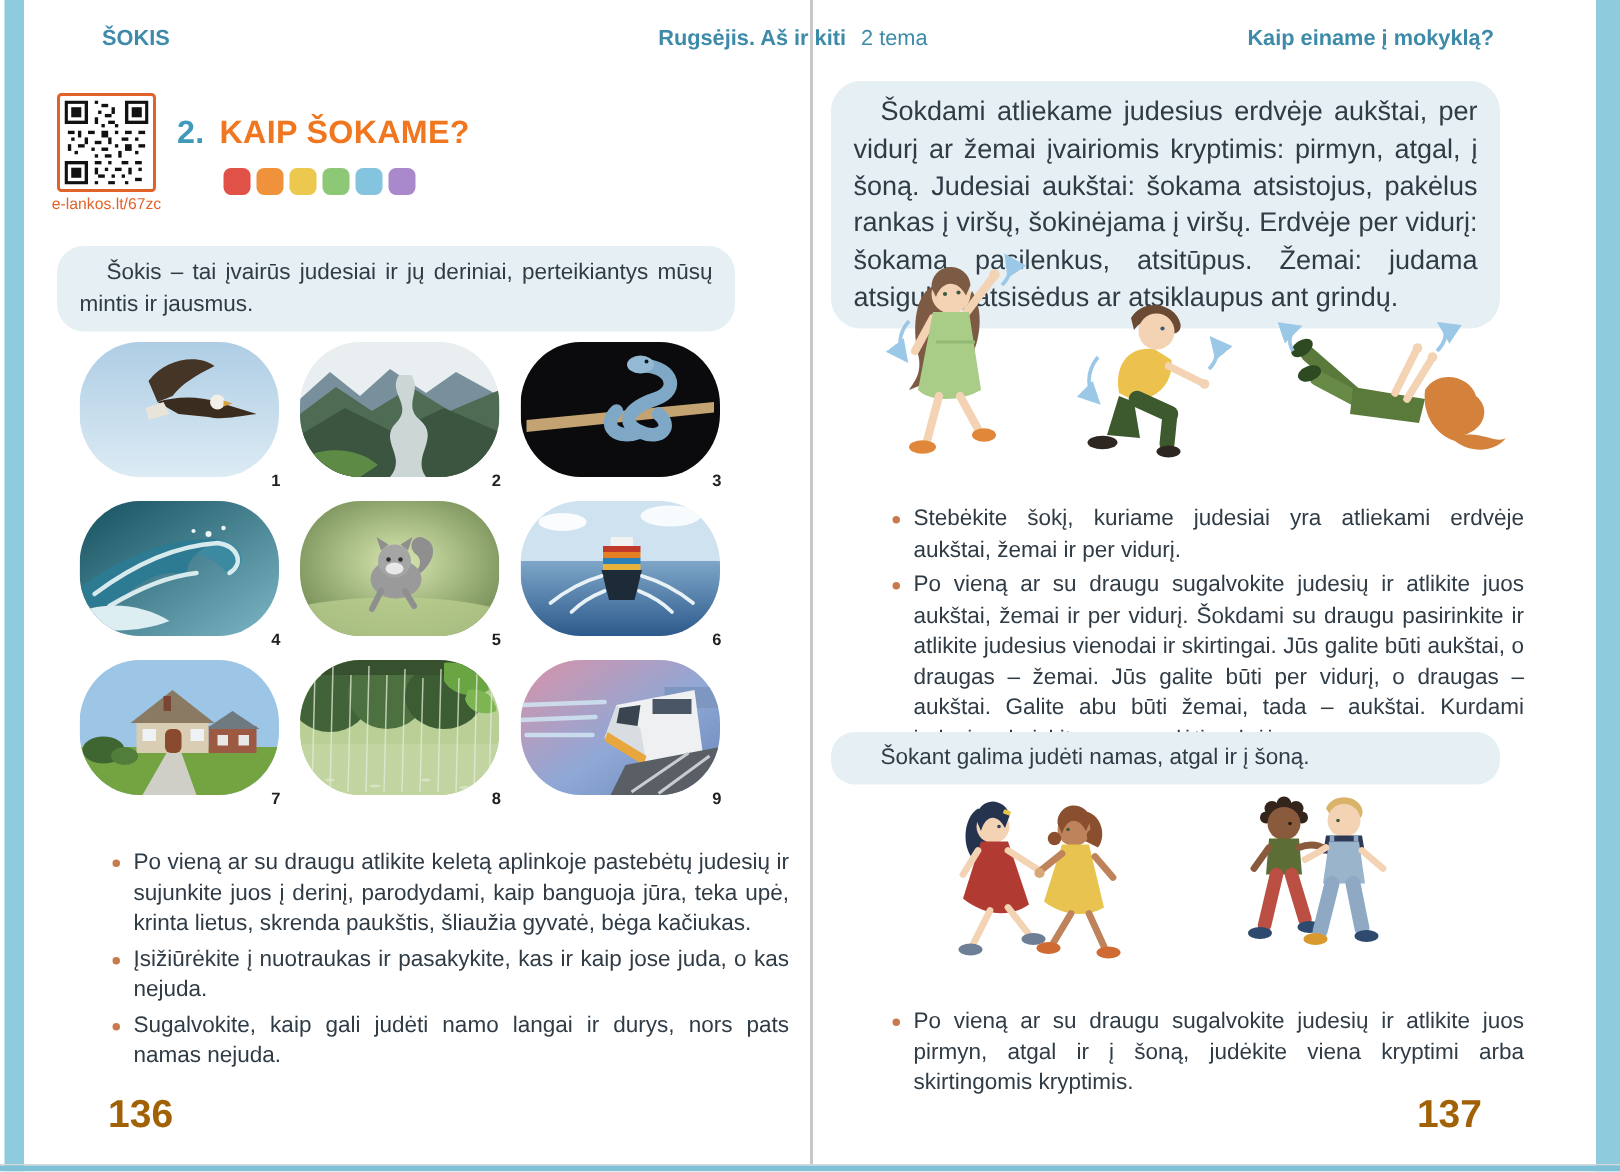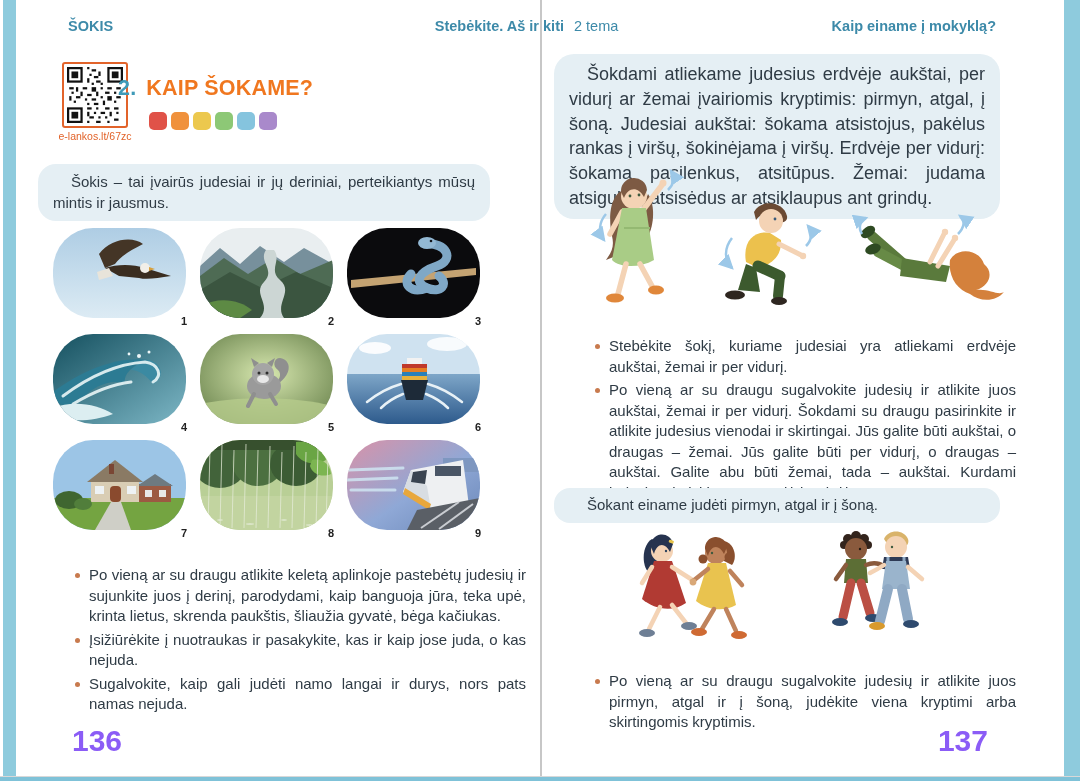--- a/index.html
+++ b/index.html
@@ -18,21 +18,21 @@
   .page-left{left:16px;width:592px;}
   .page-right{left:518px;width:522px;}
 
   .page-head{position:absolute;top:18px;left:0;right:0;display:flex;justify-content:space-between;
     font-size:14.5px;color:#3d8aa9;}
   .page-left .page-head{padding:0 44px 0 52px;}
   .page-right .page-head{padding:0 44px 0 56px;}
   .bold{font-weight:bold;}
 
   
-  .qr-wrap{position:absolute;left:17px;top:62px;width:76px;text-align:center;margin-left:24px;}
+  .qr-wrap{position:absolute;left:17px;top:62px;width:76px;text-align:center;}
   .qr-box{border:2px solid #e2632a;border-radius:3px;background:#fff;padding:3px;width:66px;height:66px;box-sizing:border-box;margin:0 auto;}
   .qr-box svg{width:100%;height:100%;display:block;}
   .qr-caption{font-size:10.5px;color:#e2632a;margin-top:2px;white-space:nowrap;}
 
   .lesson-title-row{position:absolute;left:102px;top:76px;font-size:21.5px;font-weight:bold;letter-spacing:.2px;}
   .lesson-number{color:#3e9ab8;margin-right:10px;}
   .lesson-title{color:#f0771f;}
   .squares-row{position:absolute;left:133px;top:112px;display:flex;gap:4px;}
   .csq{width:18px;height:18px;border-radius:5px;}
 
@@ -53,21 +53,21 @@
 
   ul.bullets{margin:16px;padding:0;list-style:none;}
   ul.bullets li{position:relative;padding-left:23px;margin-bottom:3px;
     font-size:15px;line-height:1.37;text-align:justify;}
   ul.bullets li::before{content:"";position:absolute;left:9px;top:8px;width:5px;height:5px;
     border-radius:50%;background:#c87a4e;}
   .bullets-left{position:absolute;left:34px;top:549px;width:460px;}
   .bullets-r1{position:absolute;left:52px;top:320px;width:430px;}
   .bullets-r2{position:absolute;left:52px;top:655px;width:430px;}
 
-  .page-num{position:absolute;bottom:18px;font-size:30px;font-weight:bold;color:#8b5cf6;}
+  .page-num{position:absolute;bottom:18px;font-size:26px;font-weight:bold;color:#a16207;}
   .page-num-left{left:56px;}
   .page-num-right{right:52px;}
 
   .illu{position:absolute;}
   .illu-1{left:66px;top:168px;width:420px;height:150px;}
   .illu-2{left:70px;top:527px;width:410px;height:124px;}
   .illu svg{width:100%;height:100%;display:block;}
 </style>
 </head>
 <body>
@@ -75,21 +75,21 @@
 <div class="strip-left"></div>
 <div class="strip-right"></div>
 <div class="bottom-line"></div>
 <div class="bottom-bar"></div>
 <div class="divider"></div>
 
 <div class="page page-left">
 
   <div class="page-head">
     <span class="bold">ŠOKIS</span>
-    <span class="bold">Stebėkite. Aš ir kiti</span>
+    <span class="bold">Rugsėjis. Aš ir kiti</span>
   </div>
 
   <div class="qr-wrap">
     <div class="qr-box">
       <svg viewBox="0 0 25 25">
         <rect x="0" y="0" width="25" height="25" fill="#fff"></rect>
         <g fill="#111">
           <rect x="0" y="0" width="7" height="7"></rect>
             <rect x="1" y="1" width="5" height="5" fill="#fff"></rect>
             <rect x="2" y="2" width="3" height="3"></rect>
@@ -478,21 +478,21 @@
         <path d="M118,10 C124,4 126,-4 120,-8" stroke="#9cc8e8" stroke-width="2.5" fill="none" marker-end="url(#ah)" transform="translate(-6,10)"></path>
       </g>
     </svg>
   </div>
 
   <ul class="bullets bullets-r1">
     <li>Stebėkite šokį, kuriame judesiai yra atliekami erdvėje aukštai, žemai ir per vidurį.</li>
     <li>Po vieną ar su draugu sugalvokite judesių ir atlikite juos aukštai, žemai ir per vidurį. Šokdami su draugu pasirinkite ir atlikite judesius vienodai ir skirtingai. Jūs galite būti aukštai, o draugas – žemai. Jūs galite būti per vidurį, o draugas – aukštai. Galite abu būti žemai, tada – aukštai. Kurdami judesius, keiskite savo padėtį erdvėje.</li>
   </ul>
 
-  <div class="info-box info-box-2"><span class="ind"></span><span>Šokant einame judėti pirmyn, atgal ir į šoną.</span></div>
+  <div class="info-box info-box-2"><span class="ind"></span><span>Šokant galima judėti namas, atgal ir į šoną.</span></div>
 
   <div class="illu illu-2">
     <svg viewBox="0 0 410 124">
       <g transform="translate(48,2)">
         <path d="M16,10 C6,16 5,36 13,44 L25,38 L24,14 Z" fill="#26334f"></path>
         <circle cx="26" cy="22" r="11" fill="#f4d3b5"></circle>
         <path d="M15,18 A11,11 0 0 1 37,15 L34,23 C29,13 21,14 18,25 Z" fill="#26334f"></path>
         <rect x="33" y="11" width="5" height="3" rx="1" fill="#e6c34a" transform="rotate(20 35 12)"></rect>
         <circle cx="30" cy="22" r="1.2" fill="#30455e"></circle>
         <path d="M18,32 L36,32 L50,74 C36,84 18,80 6,70 Z" fill="#b13a33"></path>

